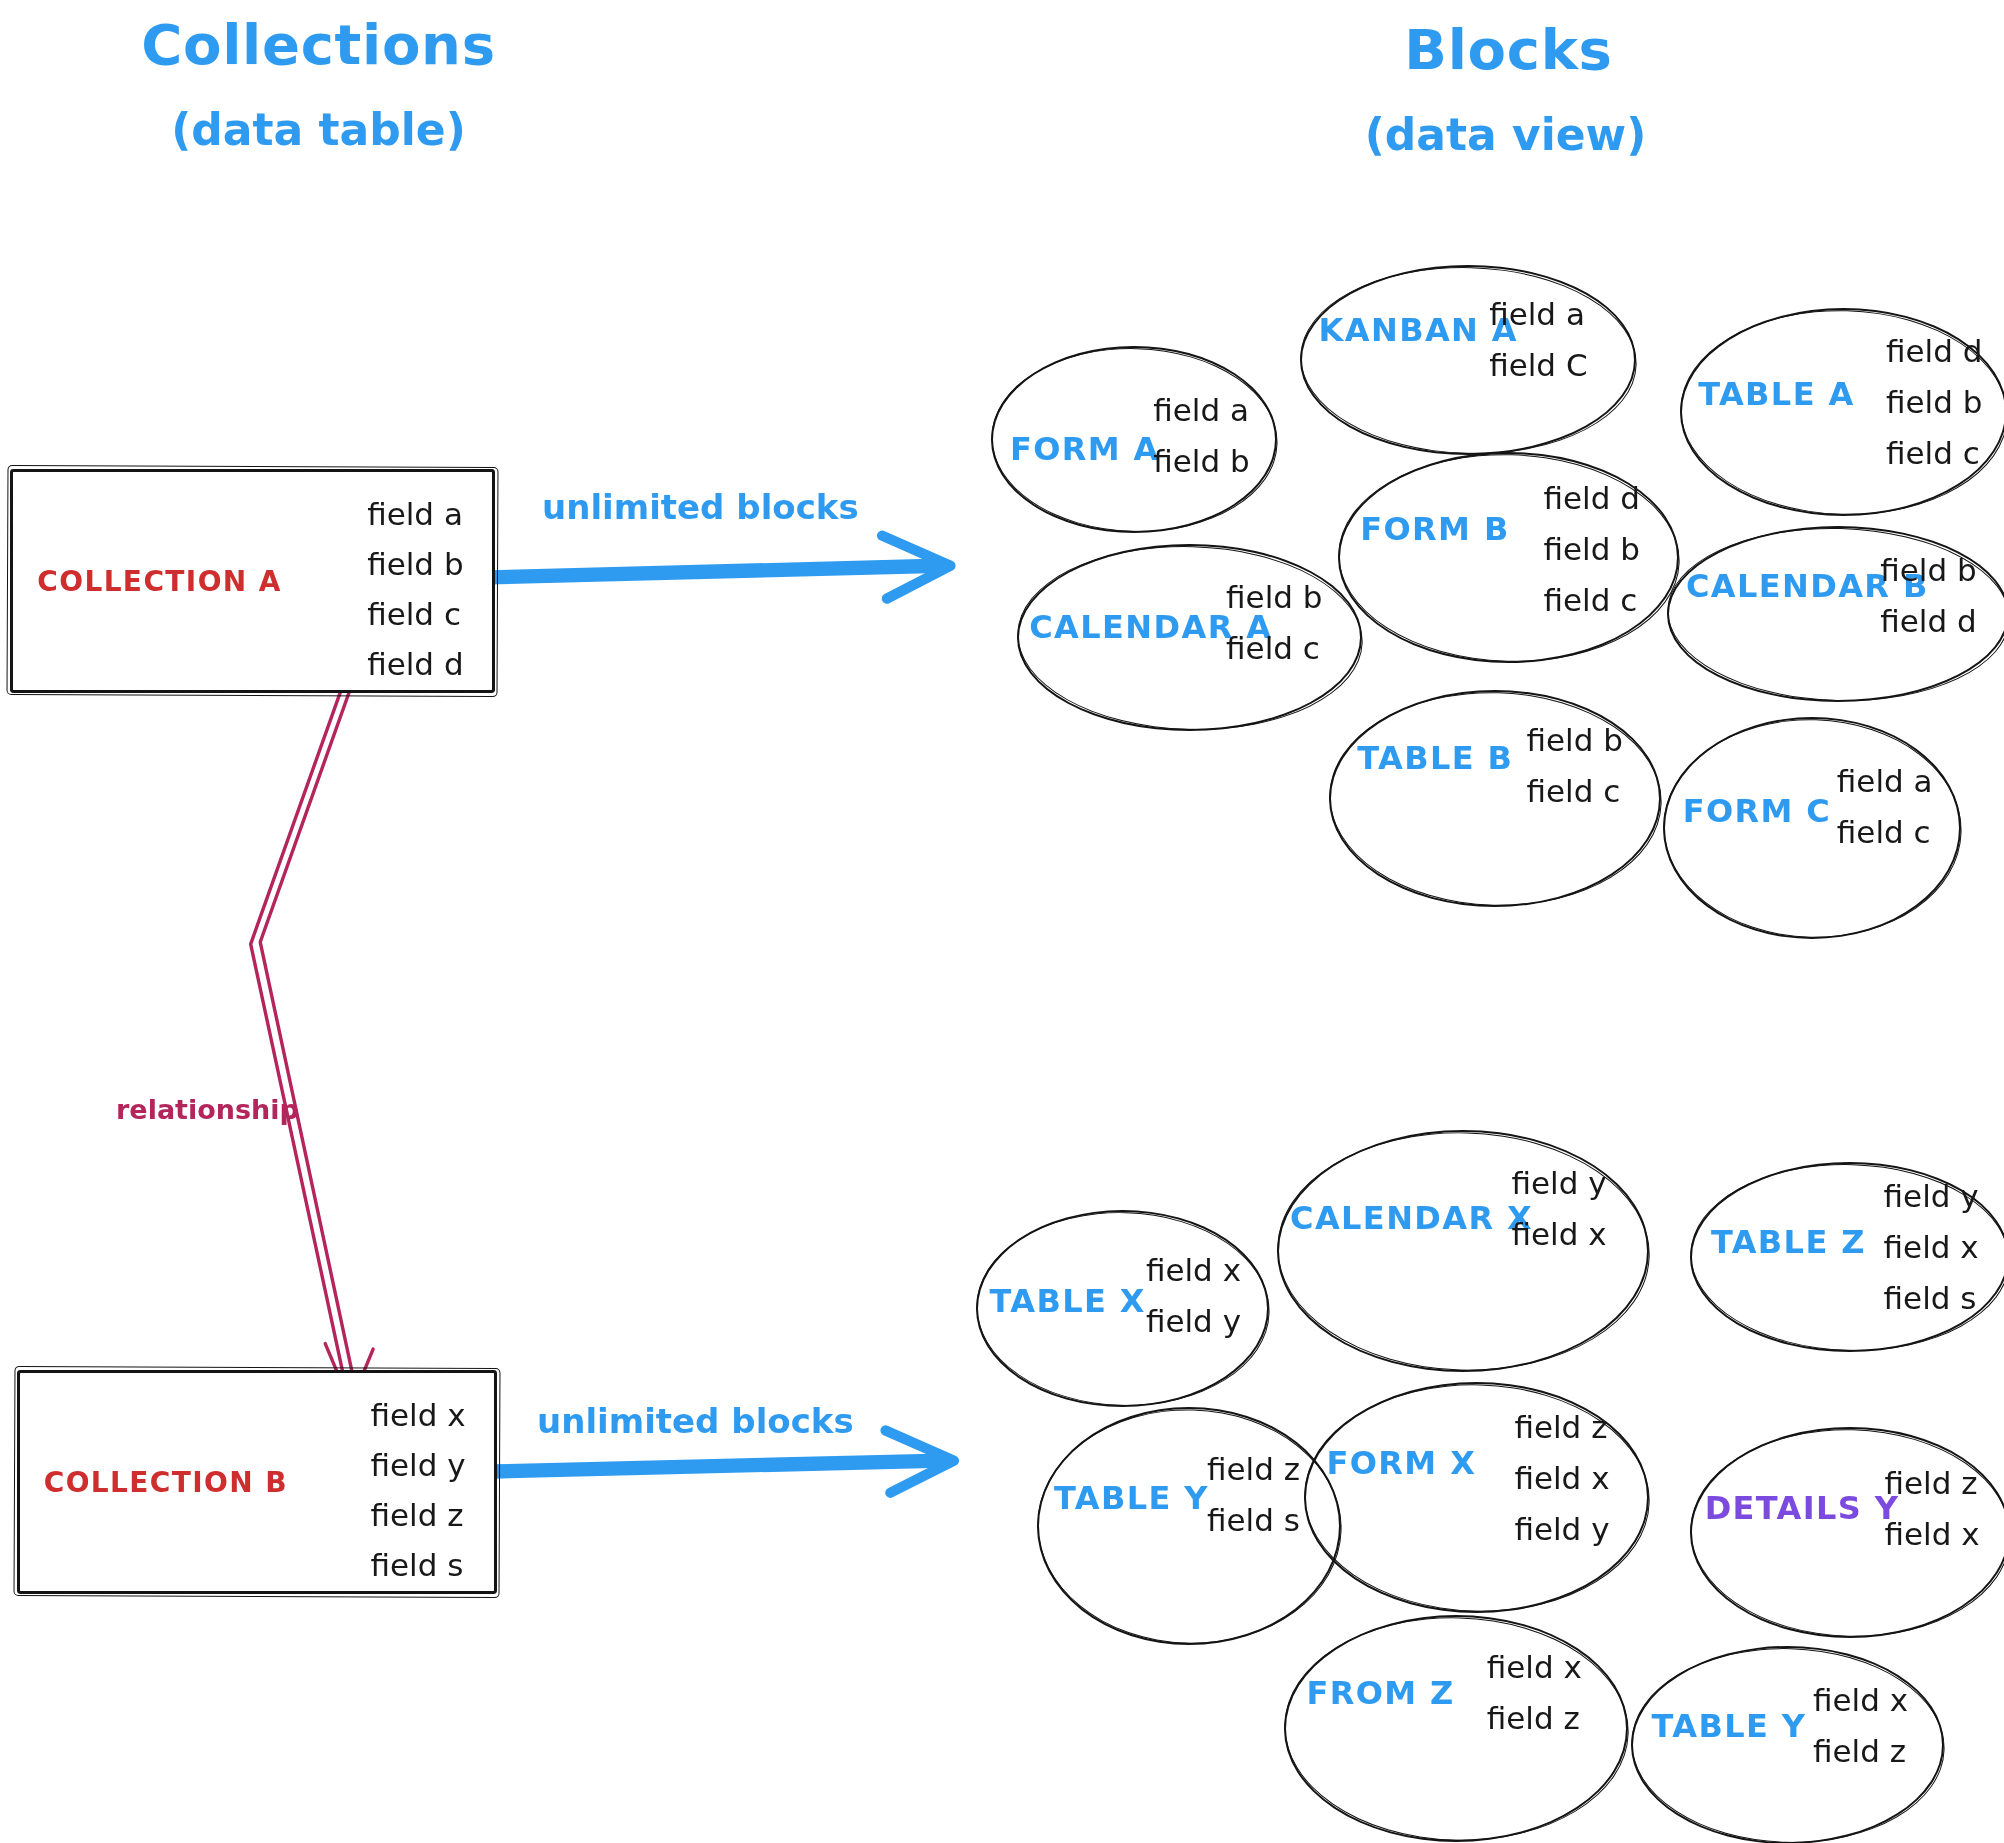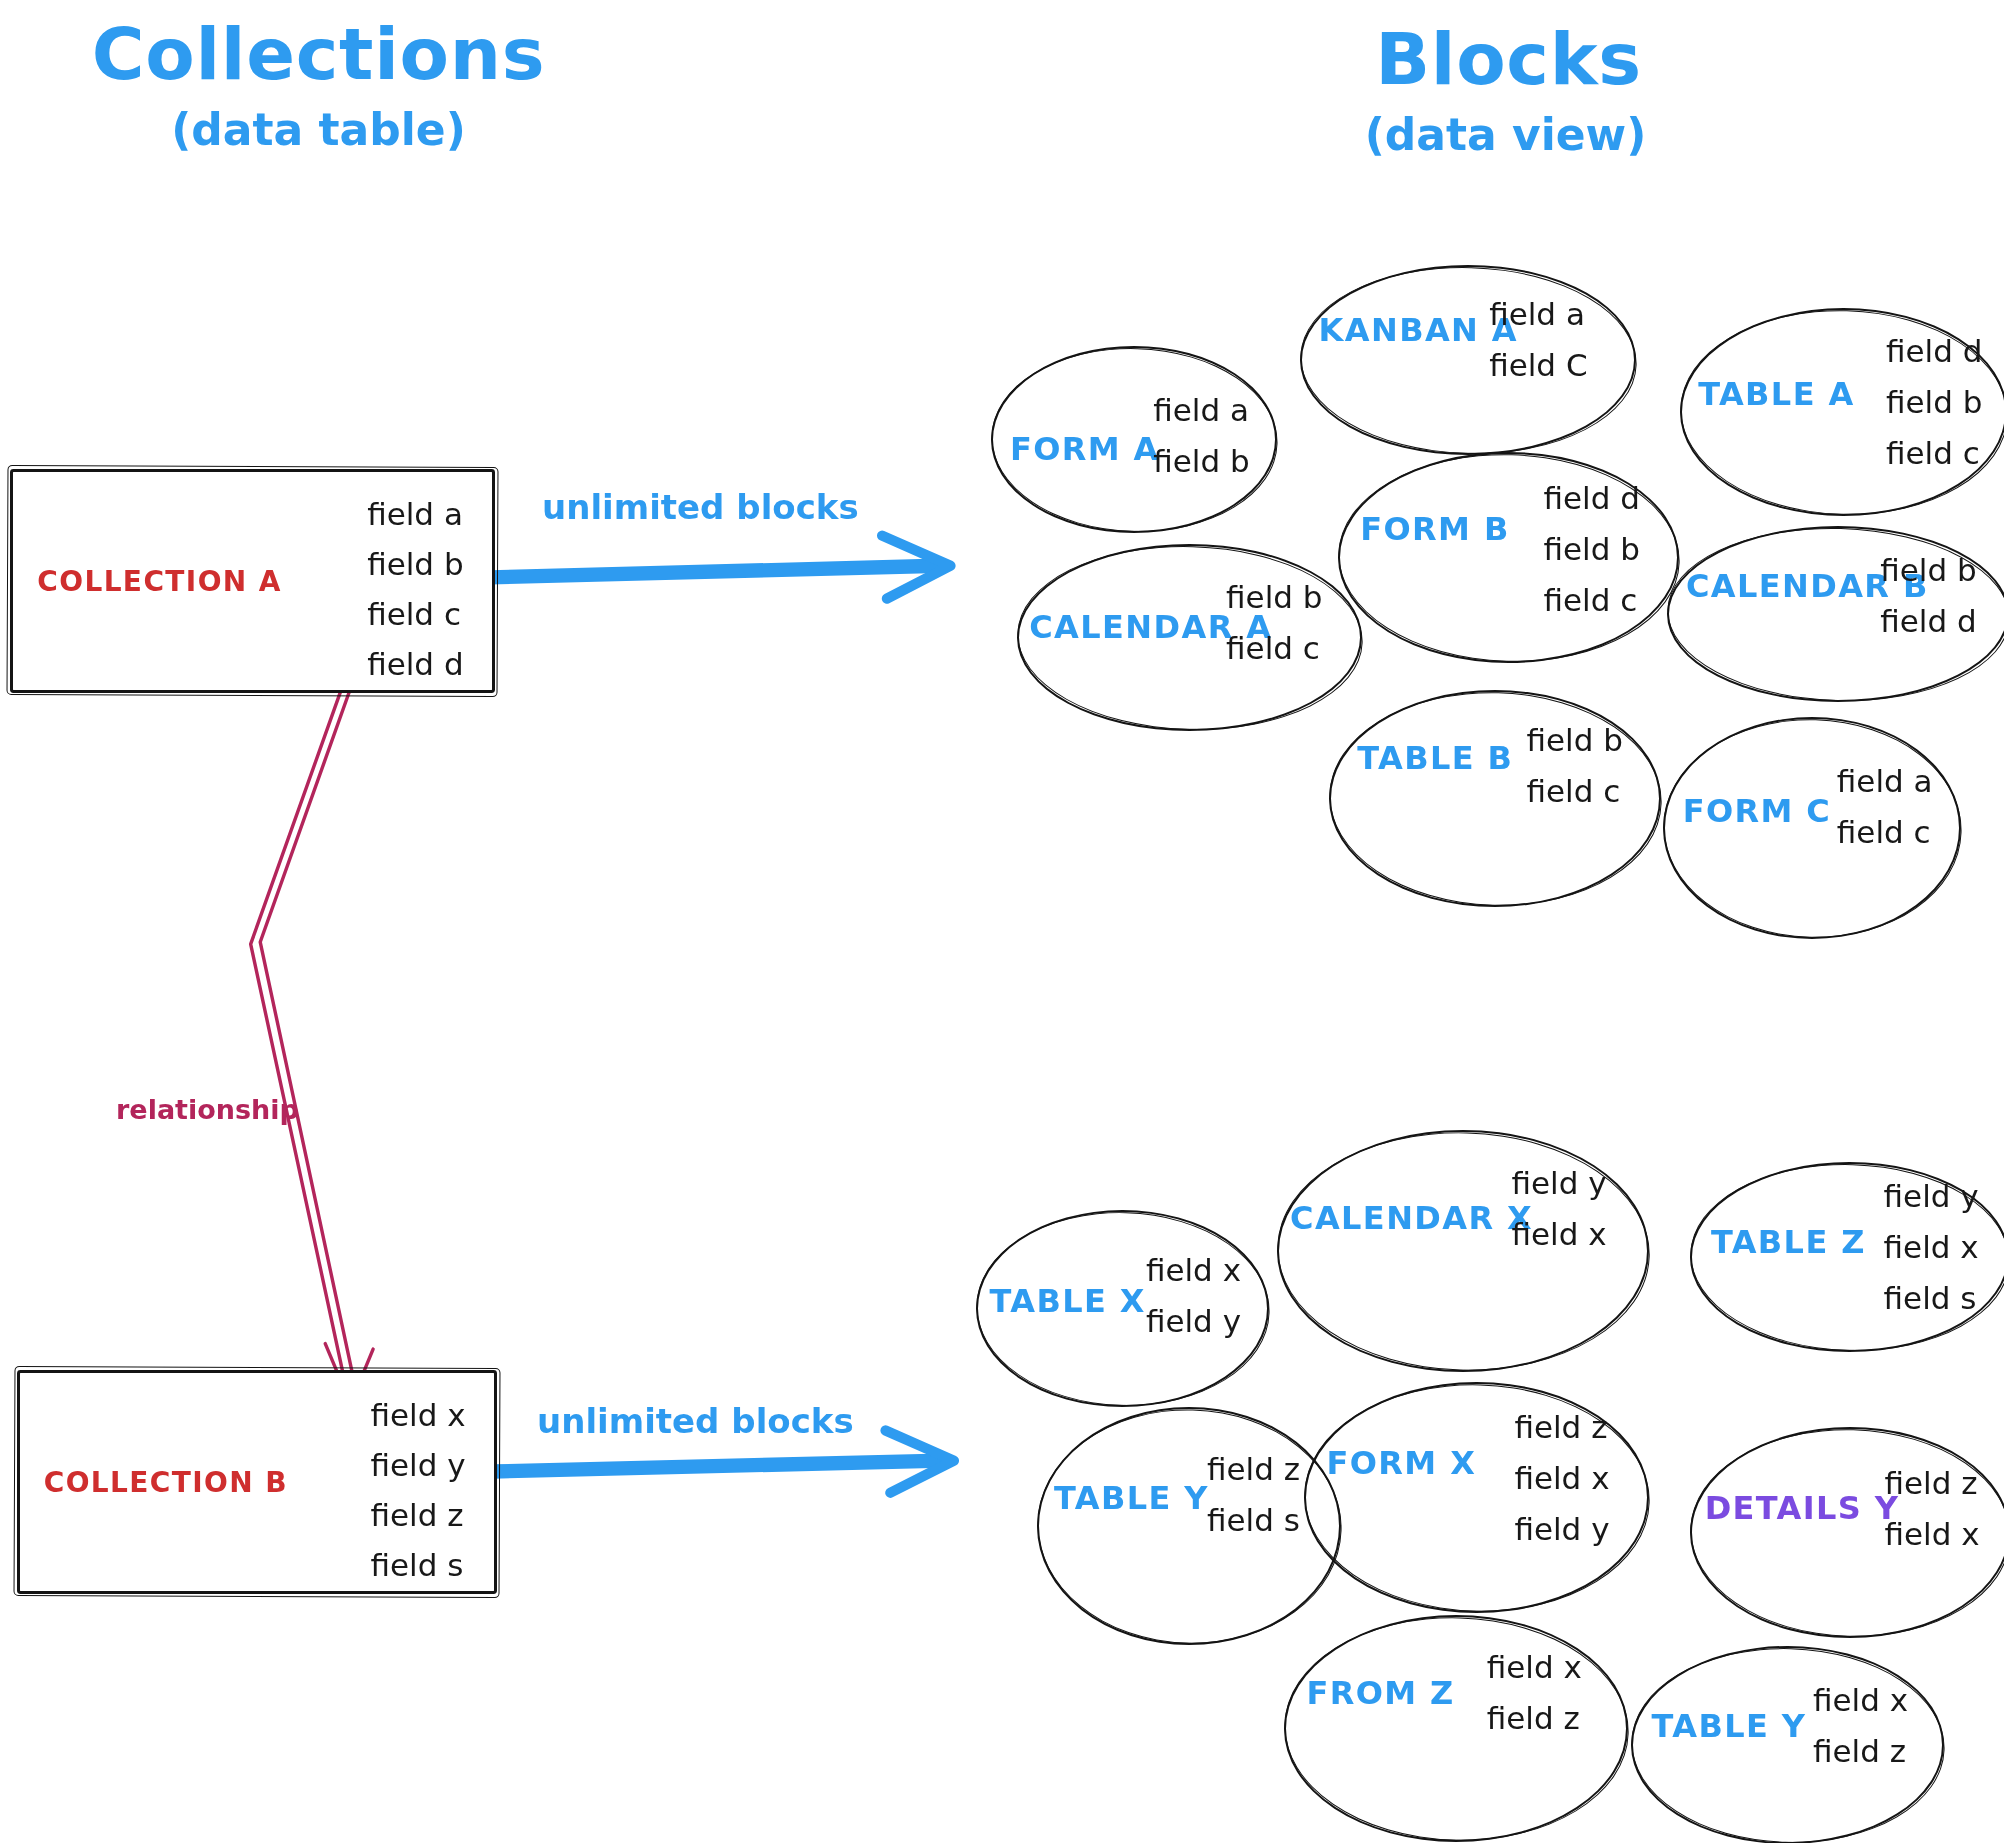--- a/index.html
+++ b/index.html
@@ -9,21 +9,21 @@
   .canvas{
     position:relative; width:2005px; height:1843px; background:#ffffff; overflow:hidden;
     font-family:"DejaVu Sans","Liberation Sans",sans-serif; color:var(--ink);
   }
   .overlay{position:absolute;left:0;top:0;width:2005px;height:1843px;z-index:1;}
   .blue-main{stroke:var(--blue);stroke-width:21;fill:none;stroke-linecap:round;stroke-linejoin:round;}
   .blue-head{stroke:var(--blue);stroke-width:15;fill:none;stroke-linecap:round;stroke-linejoin:round;}
   .crimson-line{stroke:var(--crimson);stroke-width:5;fill:none;stroke-linecap:round;stroke-linejoin:round;}
 
   .hdr{position:absolute;text-align:center;color:var(--blue);z-index:3;white-space:nowrap;}
-  .hdr.title{font-size:72px;font-weight:bold;letter-spacing:0.7px;}
+  .hdr.title{font-size:56px;font-weight:bold;letter-spacing:0.7px;}
   .hdr.sub{font-size:44px;font-weight:600;}
 
   .cbox{
     position:absolute;background:#fff;border:3.4px solid #141414;border-radius:3.4px;z-index:2;
   }
   .cbox::before{
     content:"";position:absolute;inset:-6.2px;border:1.4px solid #141414;border-radius:4.8px;
     transform:rotate(.25deg);pointer-events:none;
   }
   .cbox .ctitle{

